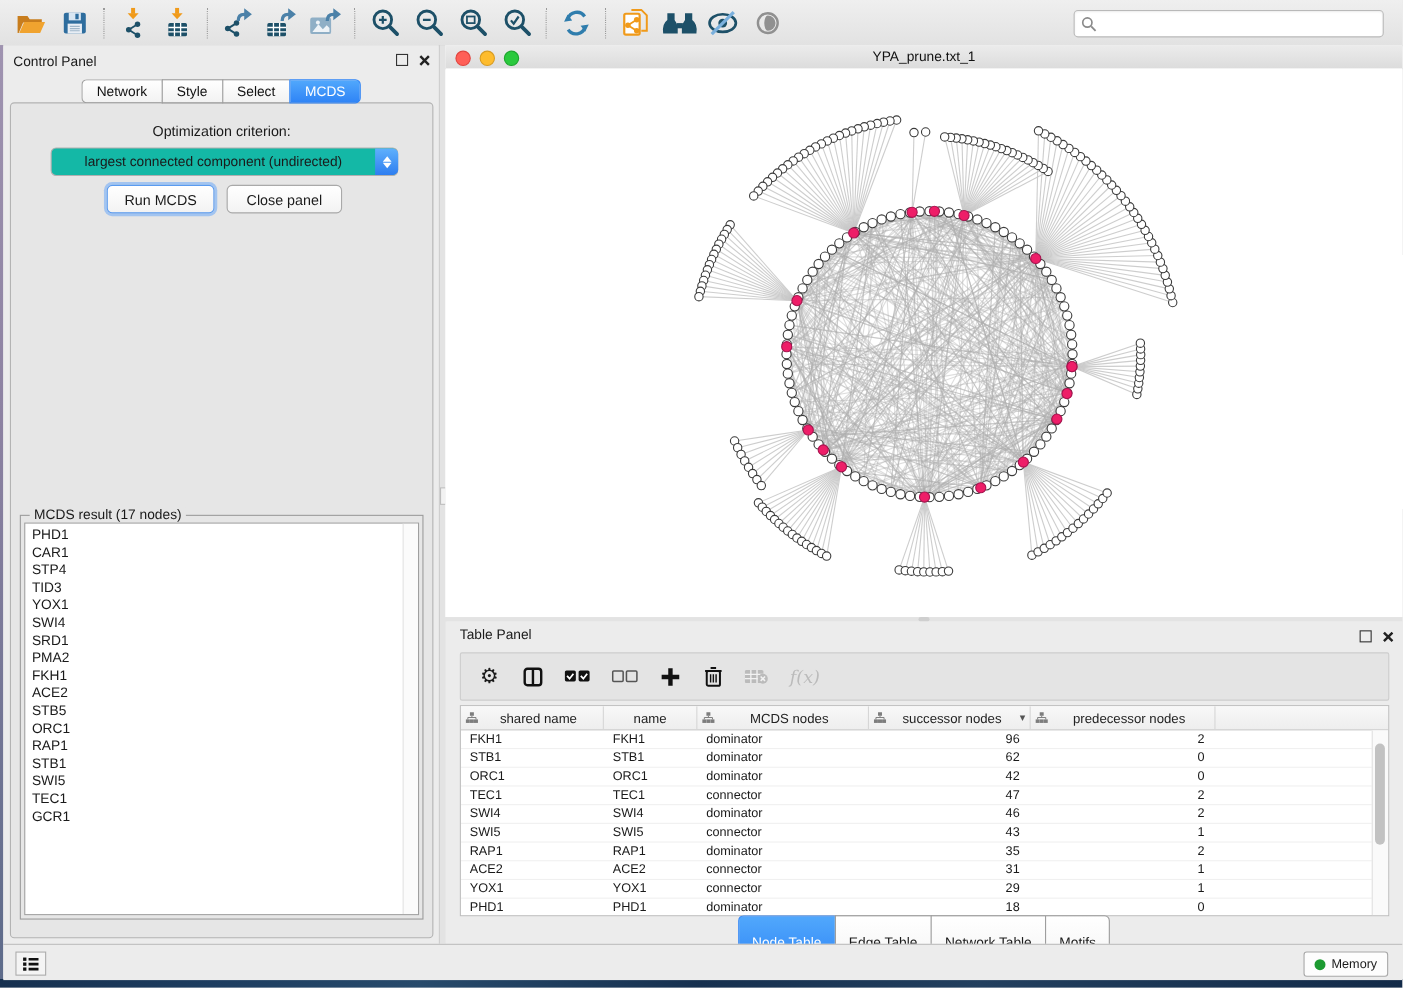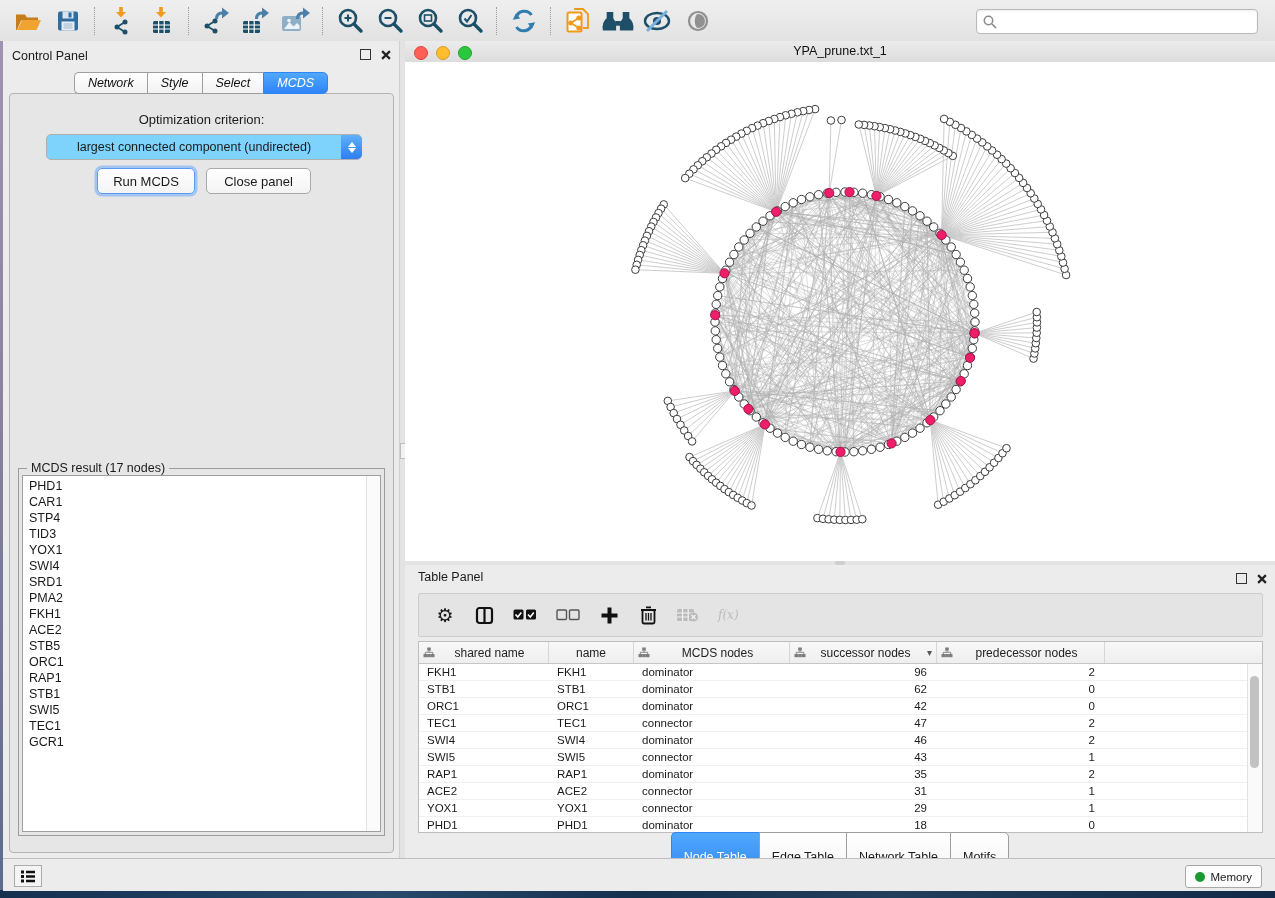--- a/index.html
+++ b/index.html
@@ -18,30 +18,30 @@
   #search-wrap{position:absolute;right:17px;top:9px;width:280px;height:23px;background:#fff;
     border:1px solid #b9b9b9;border-radius:4px;display:flex;align-items:center;box-shadow:inset 0 1px 2px rgba(0,0,0,.08);}
   #search-wrap svg{margin:0 4px 0 6px;flex:0 0 auto;}
   #search-input{border:none;outline:none;flex:1;font-size:12px;height:18px;background:transparent;}
   
   #control-panel{left:3px;top:41px;width:396px;height:817px;background:#ececec;}
   .panel-title{font-size:12.5px;color:#1a1a1a;}
   #cp-title{position:absolute;left:9px;top:8px;}
   .win-btns{position:absolute;right:8px;top:8px;display:flex;gap:10px;align-items:center;}
   .float-btn{width:9px;height:9px;border:1.5px solid #333;display:inline-block;}
-  #cp-tabs{position:absolute;left:0;top:31px;width:100%;display:flex;justify-content:center;z-index:3;font-style:italic;}
+  #cp-tabs{position:absolute;left:0;top:31px;width:100%;display:flex;justify-content:center;z-index:3;}
   .cp-tab{font-size:12.5px;padding:3px 13px;background:linear-gradient(#ffffff,#f2f2f2);border:1px solid #9e9e9e;
     border-right:none;color:#111;}
   .cp-tab:first-child{border-radius:5px 0 0 5px;}
   .cp-tab:last-child{border-right:1px solid #9e9e9e;border-radius:0 5px 5px 0;}
   .cp-tab.active{background:linear-gradient(#51a8fc,#2f84f6);color:#fff;border-color:#2f84f6;}
   #cp-body{position:absolute;left:6px;top:52px;width:383px;height:758px;background:#e6e6e6;
     border:1px solid #b3b3b3;border-radius:4px;}
   #opt-label{position:absolute;left:0;top:18px;width:100%;text-align:center;font-size:13px;}
-  #dropdown{position:absolute;left:36px;top:40px;width:314px;height:24px;background:#7dd3fc;border:1px solid #b0b0b0;
+  #dropdown{position:absolute;left:36px;top:40px;width:314px;height:24px;background:#14b8a6;border:1px solid #b0b0b0;
     border-radius:5px;display:flex;align-items:center;}
   #dropdown-value{flex:1;text-align:center;font-size:12.5px;}
   #dropdown-stepper{width:21px;height:24px;margin:-1px -1px -1px 0;border-radius:0 5px 5px 0;
     background:linear-gradient(#5fb0fc,#2e7ef0);display:flex;flex-direction:column;align-items:center;justify-content:center;gap:1px;}
   .step-up,.step-dn{width:0;height:0;border-left:4px solid transparent;border-right:4px solid transparent;}
   .step-up{border-bottom:5px solid #fff;}
   .step-dn{border-top:5px solid #fff;}
   .cp-btn{position:absolute;top:74px;height:24px;background:linear-gradient(#ffffff,#f3f3f3);border:1px solid #a9a9a9;
     border-radius:5px;font-size:13px;display:flex;align-items:center;justify-content:center;}
   #run-btn{left:87px;width:96px;border:1px solid #5a9bf0;box-shadow:0 0 0 2.5px rgba(106,168,248,.55);}
@@ -67,21 +67,21 @@
   .light.green{background:#2ac93d;border:0.5px solid #1da52e;}
   #net-title{position:absolute;left:0;top:3px;width:100%;text-align:center;font-size:12.5px;color:#111;}
   #net-canvas{position:absolute;left:0;top:21px;width:870px;height:499px;background:#fff;}
   
   #table-panel{left:405px;top:565px;width:870px;height:293px;background:#ececec;}
   #tp-title{position:absolute;left:13px;top:5px;}
   #tp-toolbar{position:absolute;left:13px;top:28px;right:12px;height:44px;background:#e4e4e4;
     border:1px solid #cdcdcd;border-radius:2px;display:flex;align-items:center;gap:19px;padding-left:16px;box-sizing:border-box;}
   .tp-tool{display:inline-flex;align-items:center;justify-content:center;min-width:20px;height:24px;}
   .tp-tool.disabled{opacity:.55;}
-  .fx-text{font-family:"DejaVu Serif","Liberation Serif",serif;font-style:italic;font-size:12px;color:#9a9a9a;}
+  .fx-text{font-family:"DejaVu Serif","Liberation Serif",serif;font-style:italic;font-size:16px;color:#9a9a9a;}
   #tp-table{position:absolute;left:13px;top:76px;right:12px;height:190px;background:#fff;border:1px solid #bdbdbd;overflow:hidden;}
   #tbl-header{display:flex;height:21px;background:linear-gradient(#f8f8f8,#eeeeee);border-bottom:1px solid #c6c6c6;}
   .hcell{display:flex;align-items:center;font-size:12px;color:#222;border-right:1px solid #d6d6d6;box-sizing:border-box;padding:0 4px;}
   .hcell .hlabel{flex:1;text-align:center;}
   .hcell .sort{color:#555;font-size:10px;margin-left:2px;}
   .trow{display:flex;height:16px;align-items:center;border-bottom:1px solid #f0f0f0;}
   .tcell{font-size:11.5px;box-sizing:border-box;padding:0 10px 0 8px;white-space:nowrap;overflow:hidden;}
   .tcell.num{text-align:right;}
   .c0{width:130px;}.c1{width:85px;}.c2{width:156px;}.c3{width:147px;}.c4{width:168px;}.cf{flex:1;border-right:none;}
   #tbl-scroll{position:absolute;right:0;top:22px;bottom:0;width:14px;background:#fafafa;border-left:1px solid #e2e2e2;}

